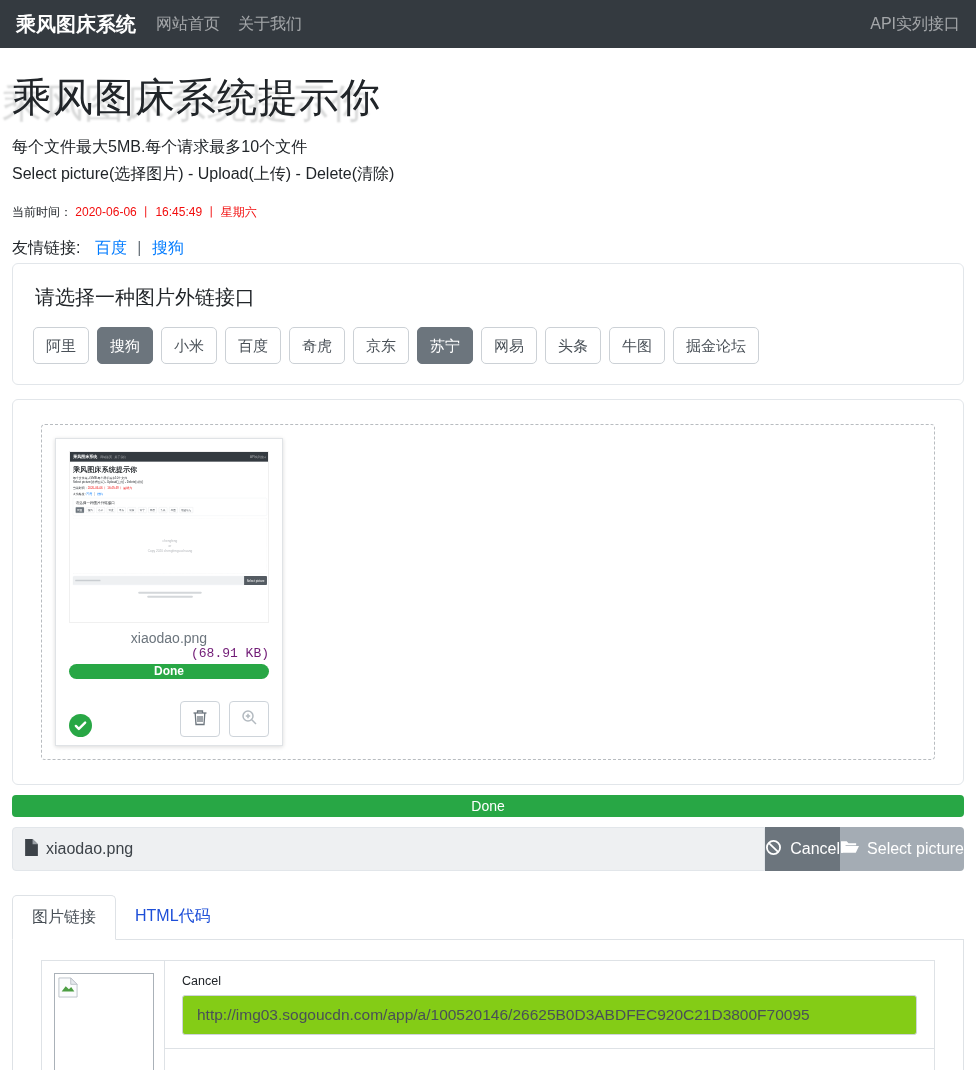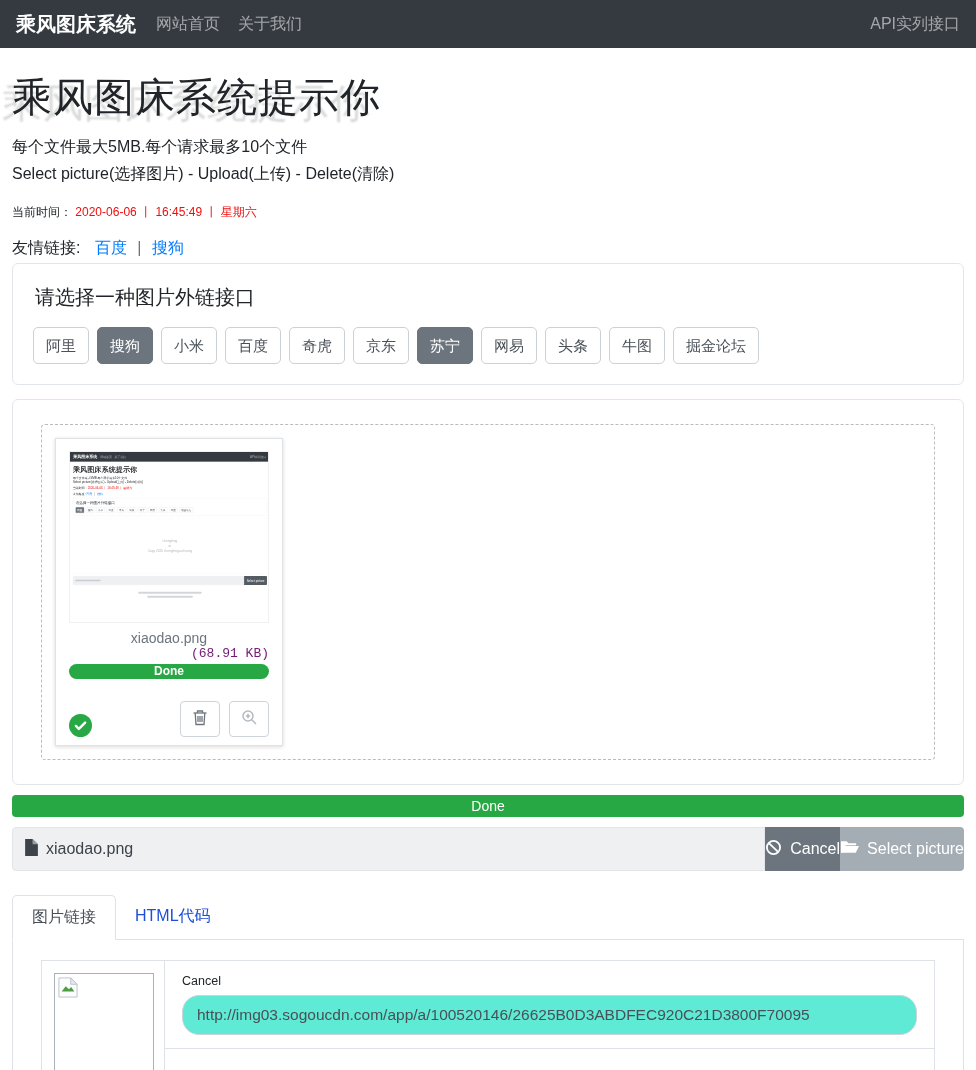--- a/index.html
+++ b/index.html
@@ -79,22 +79,22 @@
   .tab.inactive{color:#1d4ed8;}
   .tab-card{border:1px solid #dee2e6;border-top:none;border-radius:0 0 6px 6px;padding:20px 28px;height:220px;}
   .result-box{border:1px solid #dee2e6;display:flex;}
   .result-left{width:123px;border-right:1px solid #dee2e6;padding:12px;box-sizing:border-box;}
   .thumb-box{width:98px;height:97px;border:1px solid #aab1b8;position:relative;}
   .thumb-box svg{position:absolute;top:3px;left:3px;}
   .result-right{flex:1;}
   .result-row{padding:13px 17px;}
   .result-row + .result-row{border-top:1px solid #dee2e6;}
   .result-label{font-size:12.5px;color:#212529;margin-bottom:7px;}
-  .url-input{width:100%;height:40px;border:1px solid #ced4da;border-radius:17px;padding:13px 14px;
-    font-size:15.5px;color:#495057;box-sizing:border-box;font-family:"Liberation Sans",sans-serif;background:#5eead4;}
+  .url-input{width:100%;height:40px;border:1px solid #ced4da;border-radius:3px;padding:13px 14px;
+    font-size:15.5px;color:#495057;box-sizing:border-box;font-family:"Liberation Sans",sans-serif;background:#84cc16;}
 </style>
 </head>
 <body>
 
 <div class="navbar">
   <span class="brand">乘风图床系统</span>
   <a class="nav-link">网站首页</a>
   <a class="nav-link">关于我们</a>
   <span class="nav-right">API实列接口</span>
 </div>

